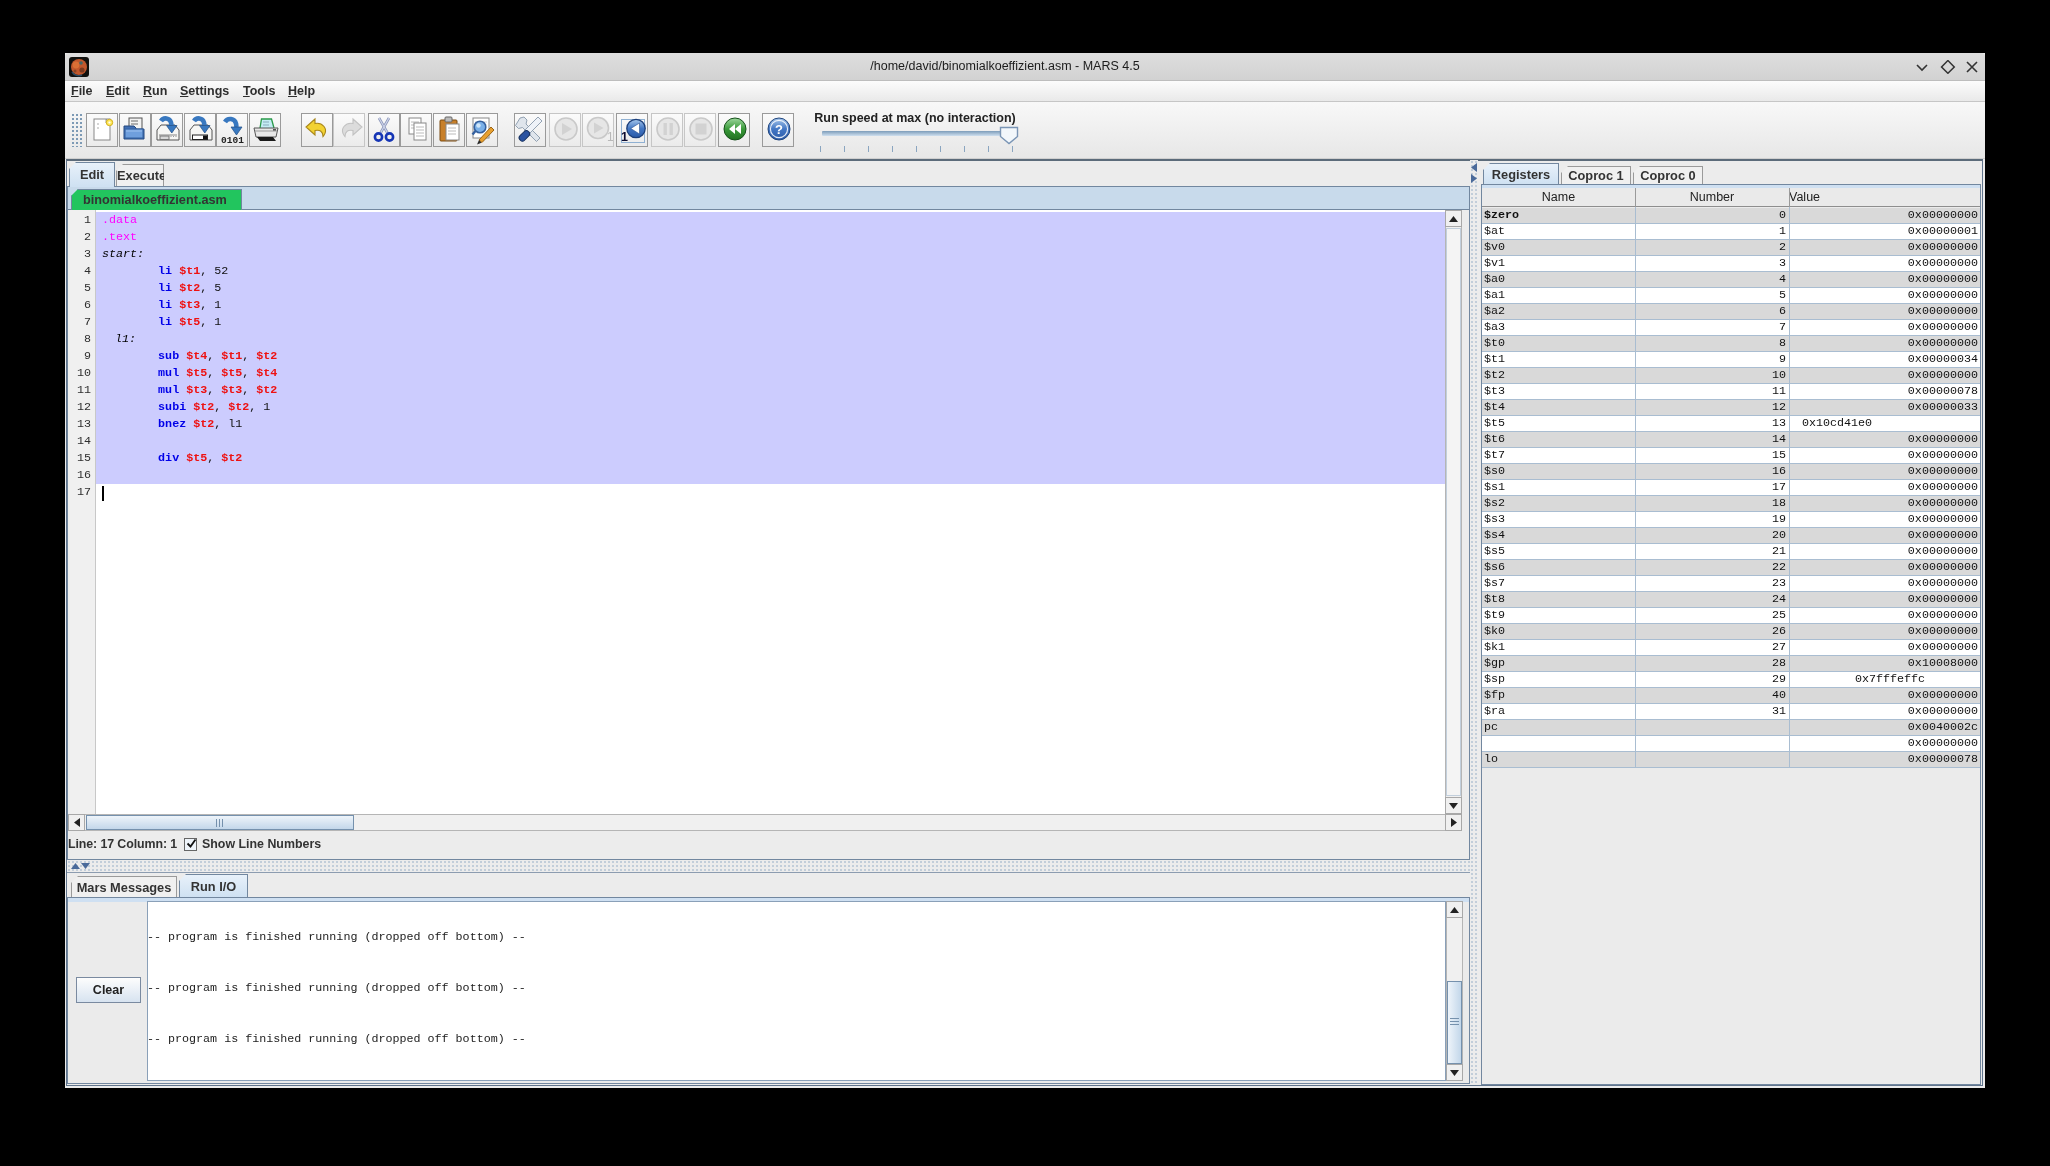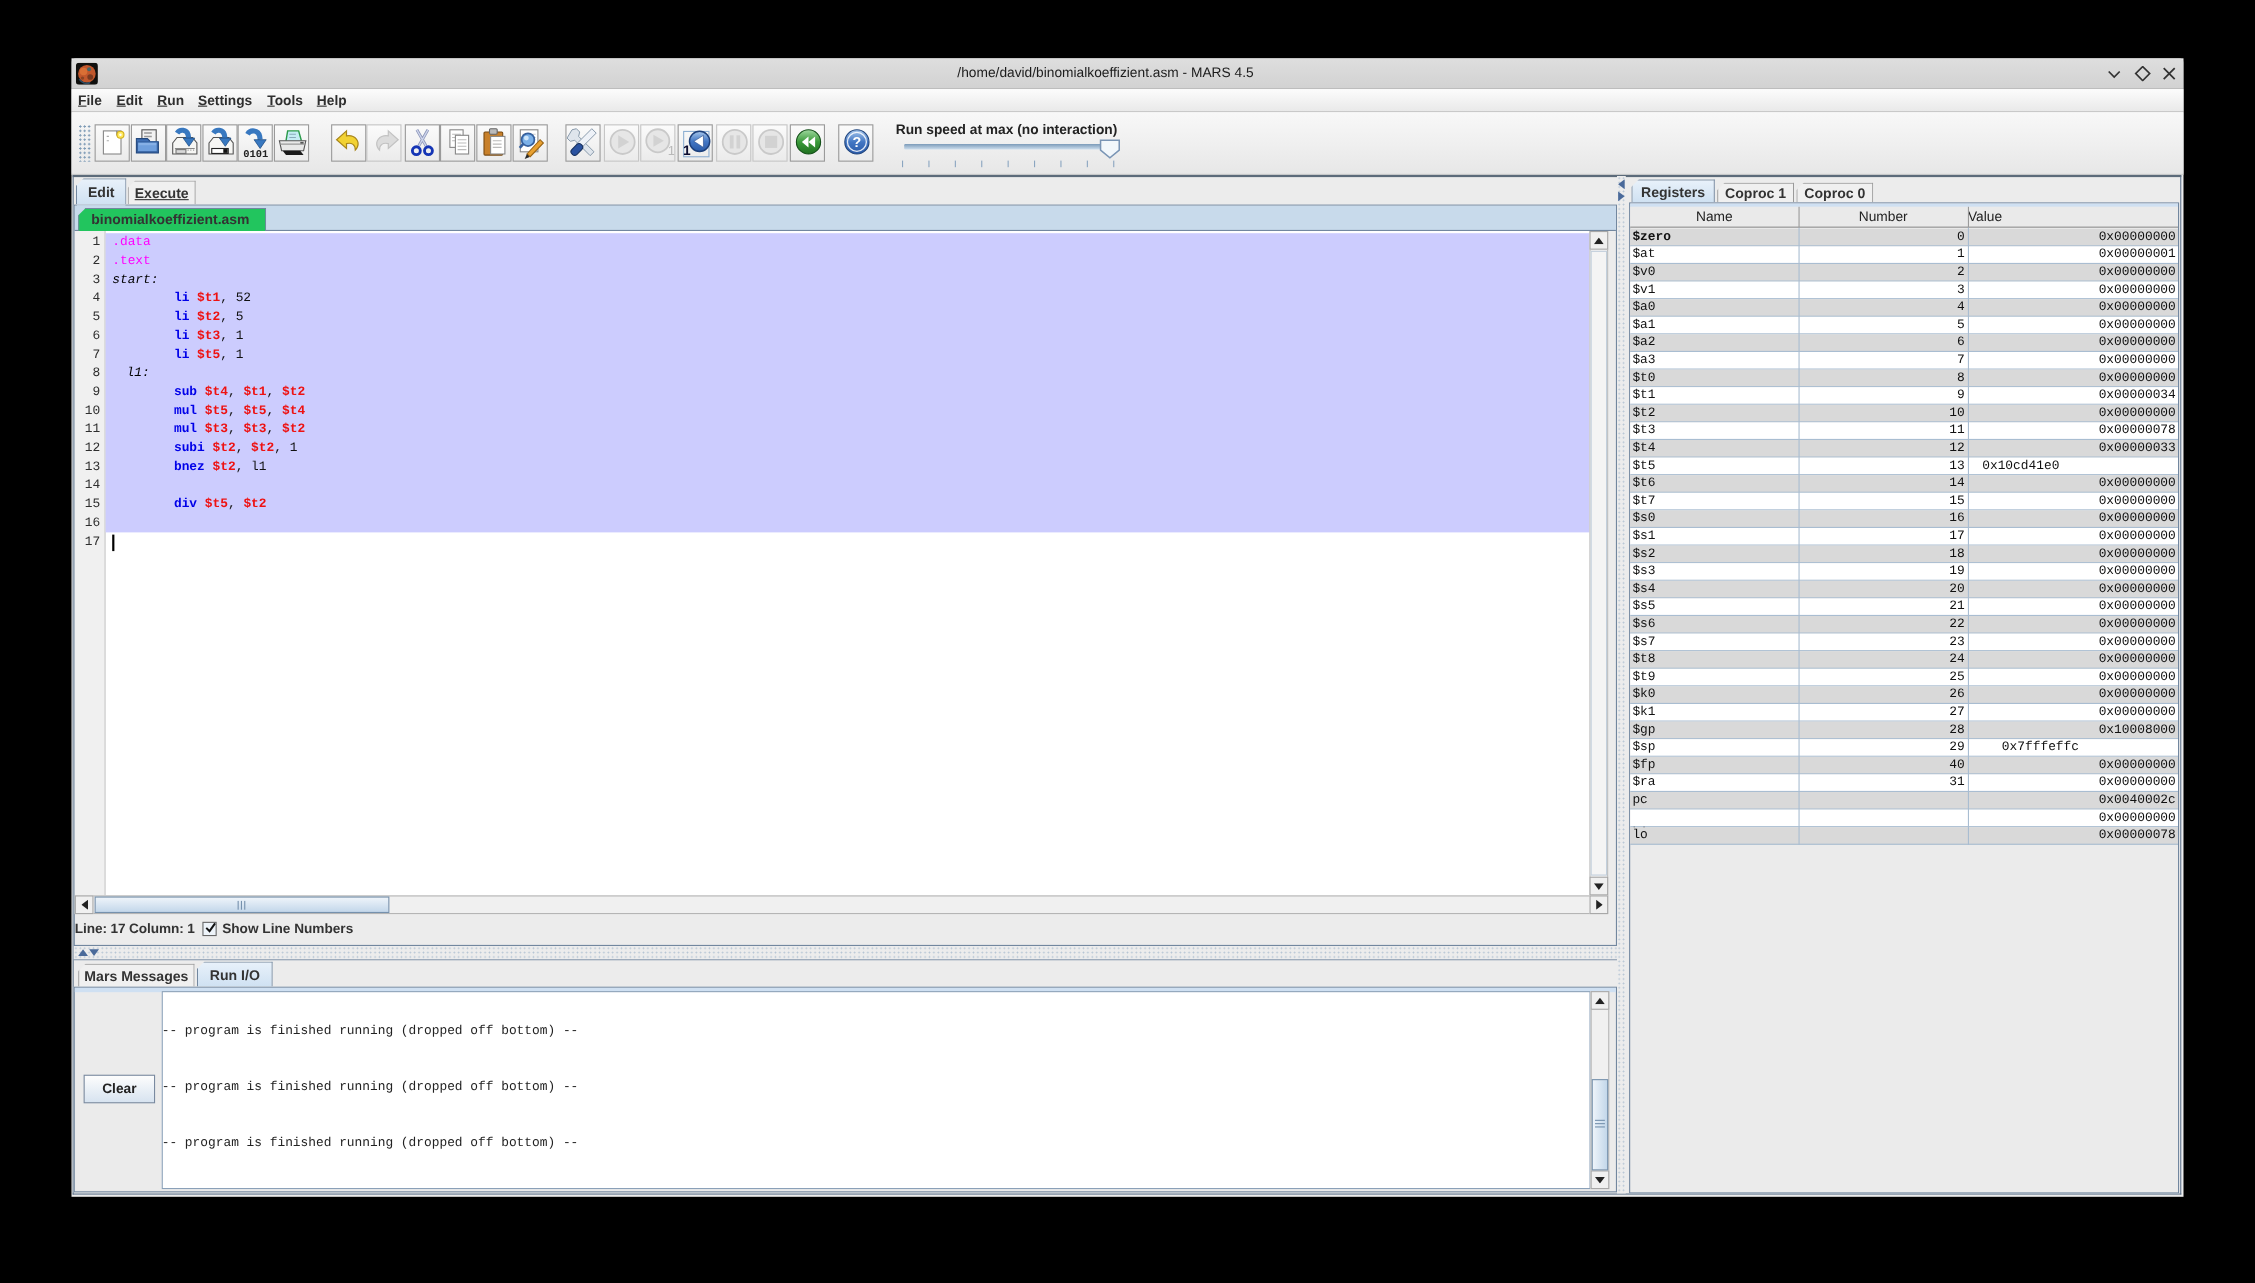--- a/index.html
+++ b/index.html
@@ -220,21 +220,21 @@
 <div class="abs" style="left:916px;top:146px;width:1px;height:6px;background:#8aa5c0;"></div>
 <div class="abs" style="left:940px;top:146px;width:1px;height:6px;background:#8aa5c0;"></div>
 <div class="abs" style="left:964px;top:146px;width:1px;height:6px;background:#8aa5c0;"></div>
 <div class="abs" style="left:988px;top:146px;width:1px;height:6px;background:#8aa5c0;"></div>
 <div class="abs" style="left:1012px;top:146px;width:1px;height:6px;background:#8aa5c0;"></div>
 <svg class="abs" style="left:999px;top:126px" width="20" height="19" viewBox="0 0 20 19">
 <path d="M1.5,1.5 h17 v9 l-8.5,7 -8.5,-7 z" fill="#f2f7fb" stroke="#7a95b5" stroke-width="1.4"></path>
   </svg>
 <div class="abs" style="left:66px;top:159px;width:1917px;height:927px;border:1px solid #60748c;border-top:2px solid #5c6b7a;background:#ececec;"></div>
 <div class="tab tabsel" style="left:69px;top:162px;width:46px;height:24px;line-height:24px;">Edit</div>
-<div class="tab tabun" style="left:116px;top:164px;width:62px;height:22px;line-height:22px;text-decoration:underline;">Execute</div>
+<div class="tab tabun" style="left:116px;top:164px;width:48px;height:22px;line-height:22px;">Execute</div>
 <div class="abs" style="left:67px;top:186px;width:1403px;height:674px;border:1px solid #72879f;background:#ececec;"></div>
 <div class="abs" style="left:68px;top:187px;width:1401px;height:23px;background:#c8daeb;border-bottom:1px solid #72879f;"></div>
 <div class="tab" style="left:71px;top:189px;width:171px;height:21px;line-height:21px;background:#22c55e;text-align:left;padding-left:11px;font-size:12.7px;">binomialkoeffizient.asm</div>
 <div class="abs" style="left:68px;top:210px;width:1394px;height:604px;background:#fff;"></div>
 <div class="abs" style="left:68px;top:210px;width:28px;height:604px;background:#f0f0f0;border-right:1px solid #c8c8c8;"></div>
 <div class="abs" style="left:96px;top:212px;width:1349px;height:272px;background:#ccccfe;"></div>
 <div class="abs mono" style="left:68px;top:212px;width:23px;height:17px;line-height:17px;text-align:right;color:#2e2e2e;">1</div>
 <div class="abs mono" style="left:102px;top:212px;height:17px;line-height:17px;"><span style="color:#ff00ff;">.data</span></div>
 <div class="abs mono" style="left:68px;top:229px;width:23px;height:17px;line-height:17px;text-align:right;color:#2e2e2e;">2</div>
 <div class="abs mono" style="left:102px;top:229px;height:17px;line-height:17px;"><span style="color:#ff00ff;">.text</span></div>
@@ -468,21 +468,21 @@
 <div class="abs mono" style="left:1484px;top:640px;height:15px;line-height:15px;color:#111;">$k1</div>
 <div class="abs mono" style="left:1640px;top:640px;width:146px;height:15px;line-height:15px;text-align:right;color:#111;">27</div>
 <div class="abs mono" style="left:1802px;top:640px;width:176px;height:15px;line-height:15px;text-align:right;color:#111;">0x00000000</div>
 <div class="abs" style="left:1482px;top:656px;width:498px;height:16px;background:#d9d9d9;border-bottom:1px solid #a9bdd1;"></div>
 <div class="abs mono" style="left:1484px;top:656px;height:15px;line-height:15px;color:#111;">$gp</div>
 <div class="abs mono" style="left:1640px;top:656px;width:146px;height:15px;line-height:15px;text-align:right;color:#111;">28</div>
 <div class="abs mono" style="left:1802px;top:656px;width:176px;height:15px;line-height:15px;text-align:right;color:#111;">0x10008000</div>
 <div class="abs" style="left:1482px;top:672px;width:498px;height:16px;background:#ffffff;border-bottom:1px solid #a9bdd1;"></div>
 <div class="abs mono" style="left:1484px;top:672px;height:15px;line-height:15px;color:#111;">$sp</div>
 <div class="abs mono" style="left:1640px;top:672px;width:146px;height:15px;line-height:15px;text-align:right;color:#111;">29</div>
-<div class="abs mono" style="left:1714px;top:672px;width:176px;height:15px;line-height:15px;text-align:right;color:#111;font-family:Liberation Mono, monospace;">0x7fffeffc</div>
+<div class="abs mono" style="left:1802px;top:672px;width:176px;height:15px;line-height:15px;text-align:center;color:#111;font-family:Liberation Mono, monospace;">0x7fffeffc</div>
 <div class="abs" style="left:1482px;top:688px;width:498px;height:16px;background:#d9d9d9;border-bottom:1px solid #a9bdd1;"></div>
 <div class="abs mono" style="left:1484px;top:688px;height:15px;line-height:15px;color:#111;">$fp</div>
 <div class="abs mono" style="left:1640px;top:688px;width:146px;height:15px;line-height:15px;text-align:right;color:#111;">40</div>
 <div class="abs mono" style="left:1802px;top:688px;width:176px;height:15px;line-height:15px;text-align:right;color:#111;">0x00000000</div>
 <div class="abs" style="left:1482px;top:704px;width:498px;height:16px;background:#ffffff;border-bottom:1px solid #a9bdd1;"></div>
 <div class="abs mono" style="left:1484px;top:704px;height:15px;line-height:15px;color:#111;">$ra</div>
 <div class="abs mono" style="left:1640px;top:704px;width:146px;height:15px;line-height:15px;text-align:right;color:#111;">31</div>
 <div class="abs mono" style="left:1802px;top:704px;width:176px;height:15px;line-height:15px;text-align:right;color:#111;">0x00000000</div>
 <div class="abs" style="left:1482px;top:720px;width:498px;height:16px;background:#d9d9d9;border-bottom:1px solid #a9bdd1;"></div>
 <div class="abs mono" style="left:1484px;top:720px;height:15px;line-height:15px;color:#111;">pc</div>

